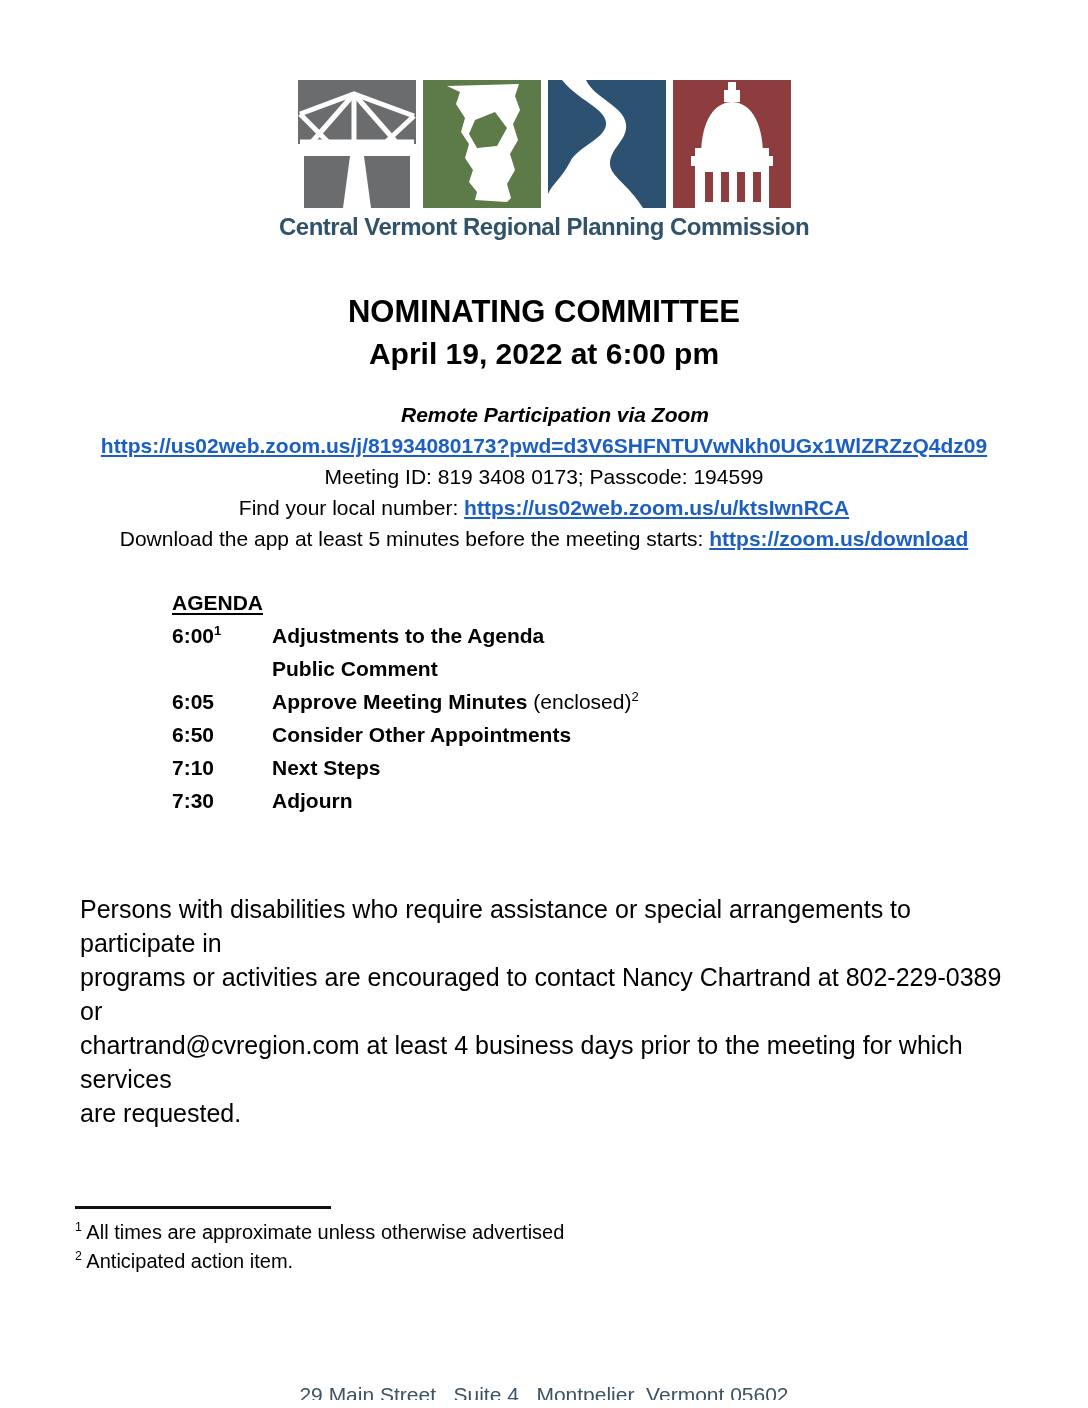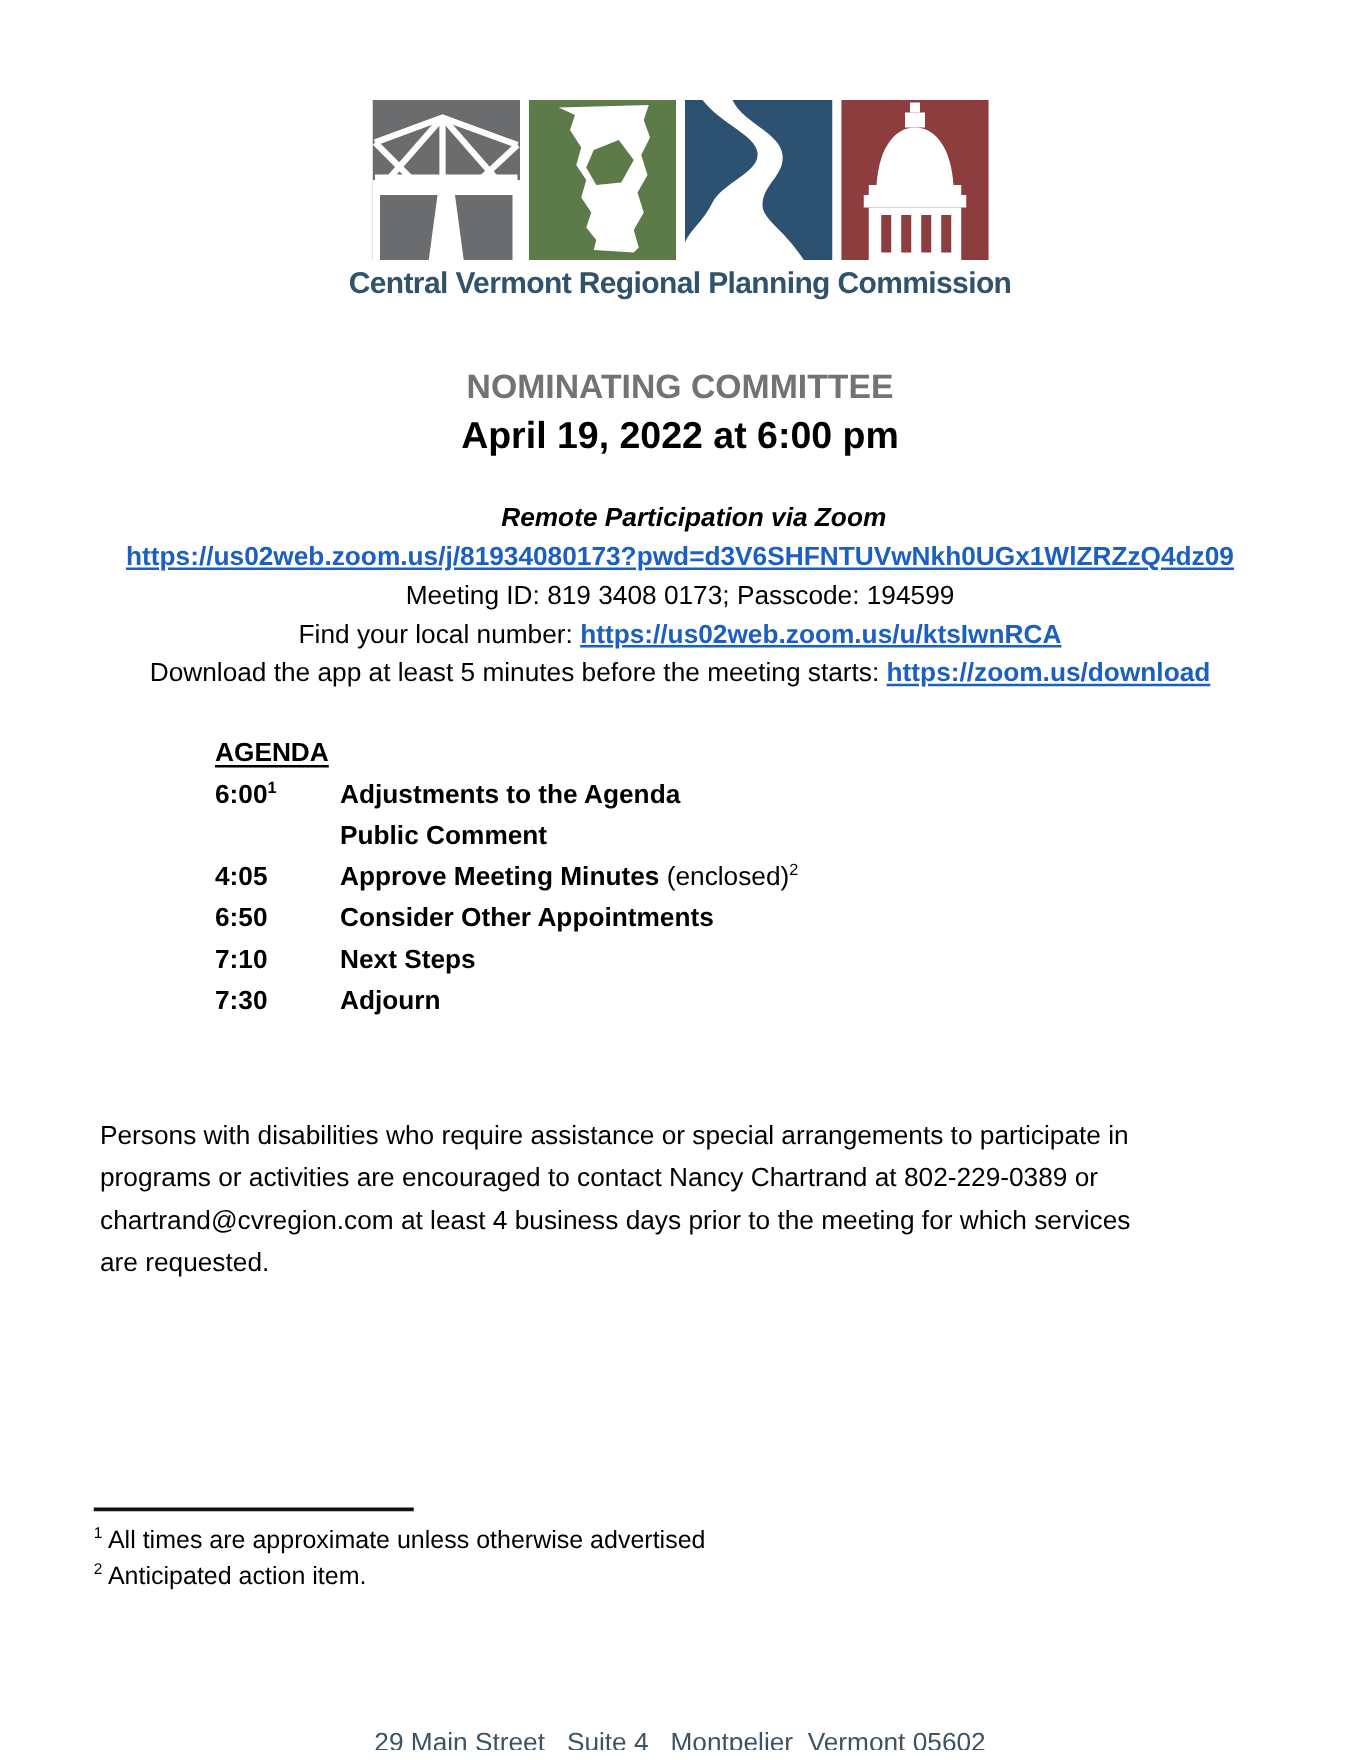--- a/index.html
+++ b/index.html
@@ -35,21 +35,21 @@
     white-space: nowrap;
   }
 
   
   .title-block {
     position: absolute;
     top: 294px; left: 0;
     width: 100%;
     text-align: center;
   }
-  .title-block h1 { font-size: 27px; font-weight: bold; color: #737373; letter-spacing: 0; }
+  .title-block h1 { font-size: 31px; font-weight: bold; color: #000000; letter-spacing: 0; }
   .meeting-datetime { margin-top: 7px; font-size: 30px; font-weight: bold; color: #000; }
 
   
   .zoom-block {
     position: absolute;
     top: 399px; left: 0;
     width: 100%;
     text-align: center;
     font-size: 21px;
     line-height: 31px;
@@ -80,21 +80,21 @@
   .agenda-time { width: 73px; font-weight: bold; flex: 0 0 auto; }
   .agenda-title { font-weight: bold; }
   .agenda-suffix { font-weight: normal; }
   sup { font-size: 0.62em; vertical-align: super; line-height: 0; }
 
   
   .notice {
     position: absolute;
     top: 892px; left: 80px;
     width: 940px;
-    font-size: 21px;
+    font-size: 25px;
     line-height: 34px;
     color: #000;
   }
 
   
   .footnotes {
     position: absolute;
     top: 1206px; left: 75px;
     font-size: 20px;
     line-height: 29px;
@@ -197,21 +197,21 @@
 
     <div class="agenda-item">
       <span class="agenda-time"><span>6:00</span><sup>1</sup></span>
       <span class="agenda-title"><span>Adjustments to the Agenda</span><span class="agenda-suffix"></span><sup class="agenda-suffix"></sup></span>
     </div>
     <div class="agenda-item">
       <span class="agenda-time"><span></span><sup></sup></span>
       <span class="agenda-title"><span>Public Comment</span><span class="agenda-suffix"></span><sup class="agenda-suffix"></sup></span>
     </div>
     <div class="agenda-item">
-      <span class="agenda-time"><span>4:05</span><sup></sup></span>
+      <span class="agenda-time"><span>6:05</span><sup></sup></span>
       <span class="agenda-title"><span>Approve Meeting Minutes</span><span class="agenda-suffix"> (enclosed)</span><sup class="agenda-suffix">2</sup></span>
     </div>
     <div class="agenda-item">
       <span class="agenda-time"><span>6:50</span><sup></sup></span>
       <span class="agenda-title"><span>Consider Other Appointments</span><span class="agenda-suffix"></span><sup class="agenda-suffix"></sup></span>
     </div>
     <div class="agenda-item">
       <span class="agenda-time"><span>7:10</span><sup></sup></span>
       <span class="agenda-title"><span>Next Steps</span><span class="agenda-suffix"></span><sup class="agenda-suffix"></sup></span>
     </div>

